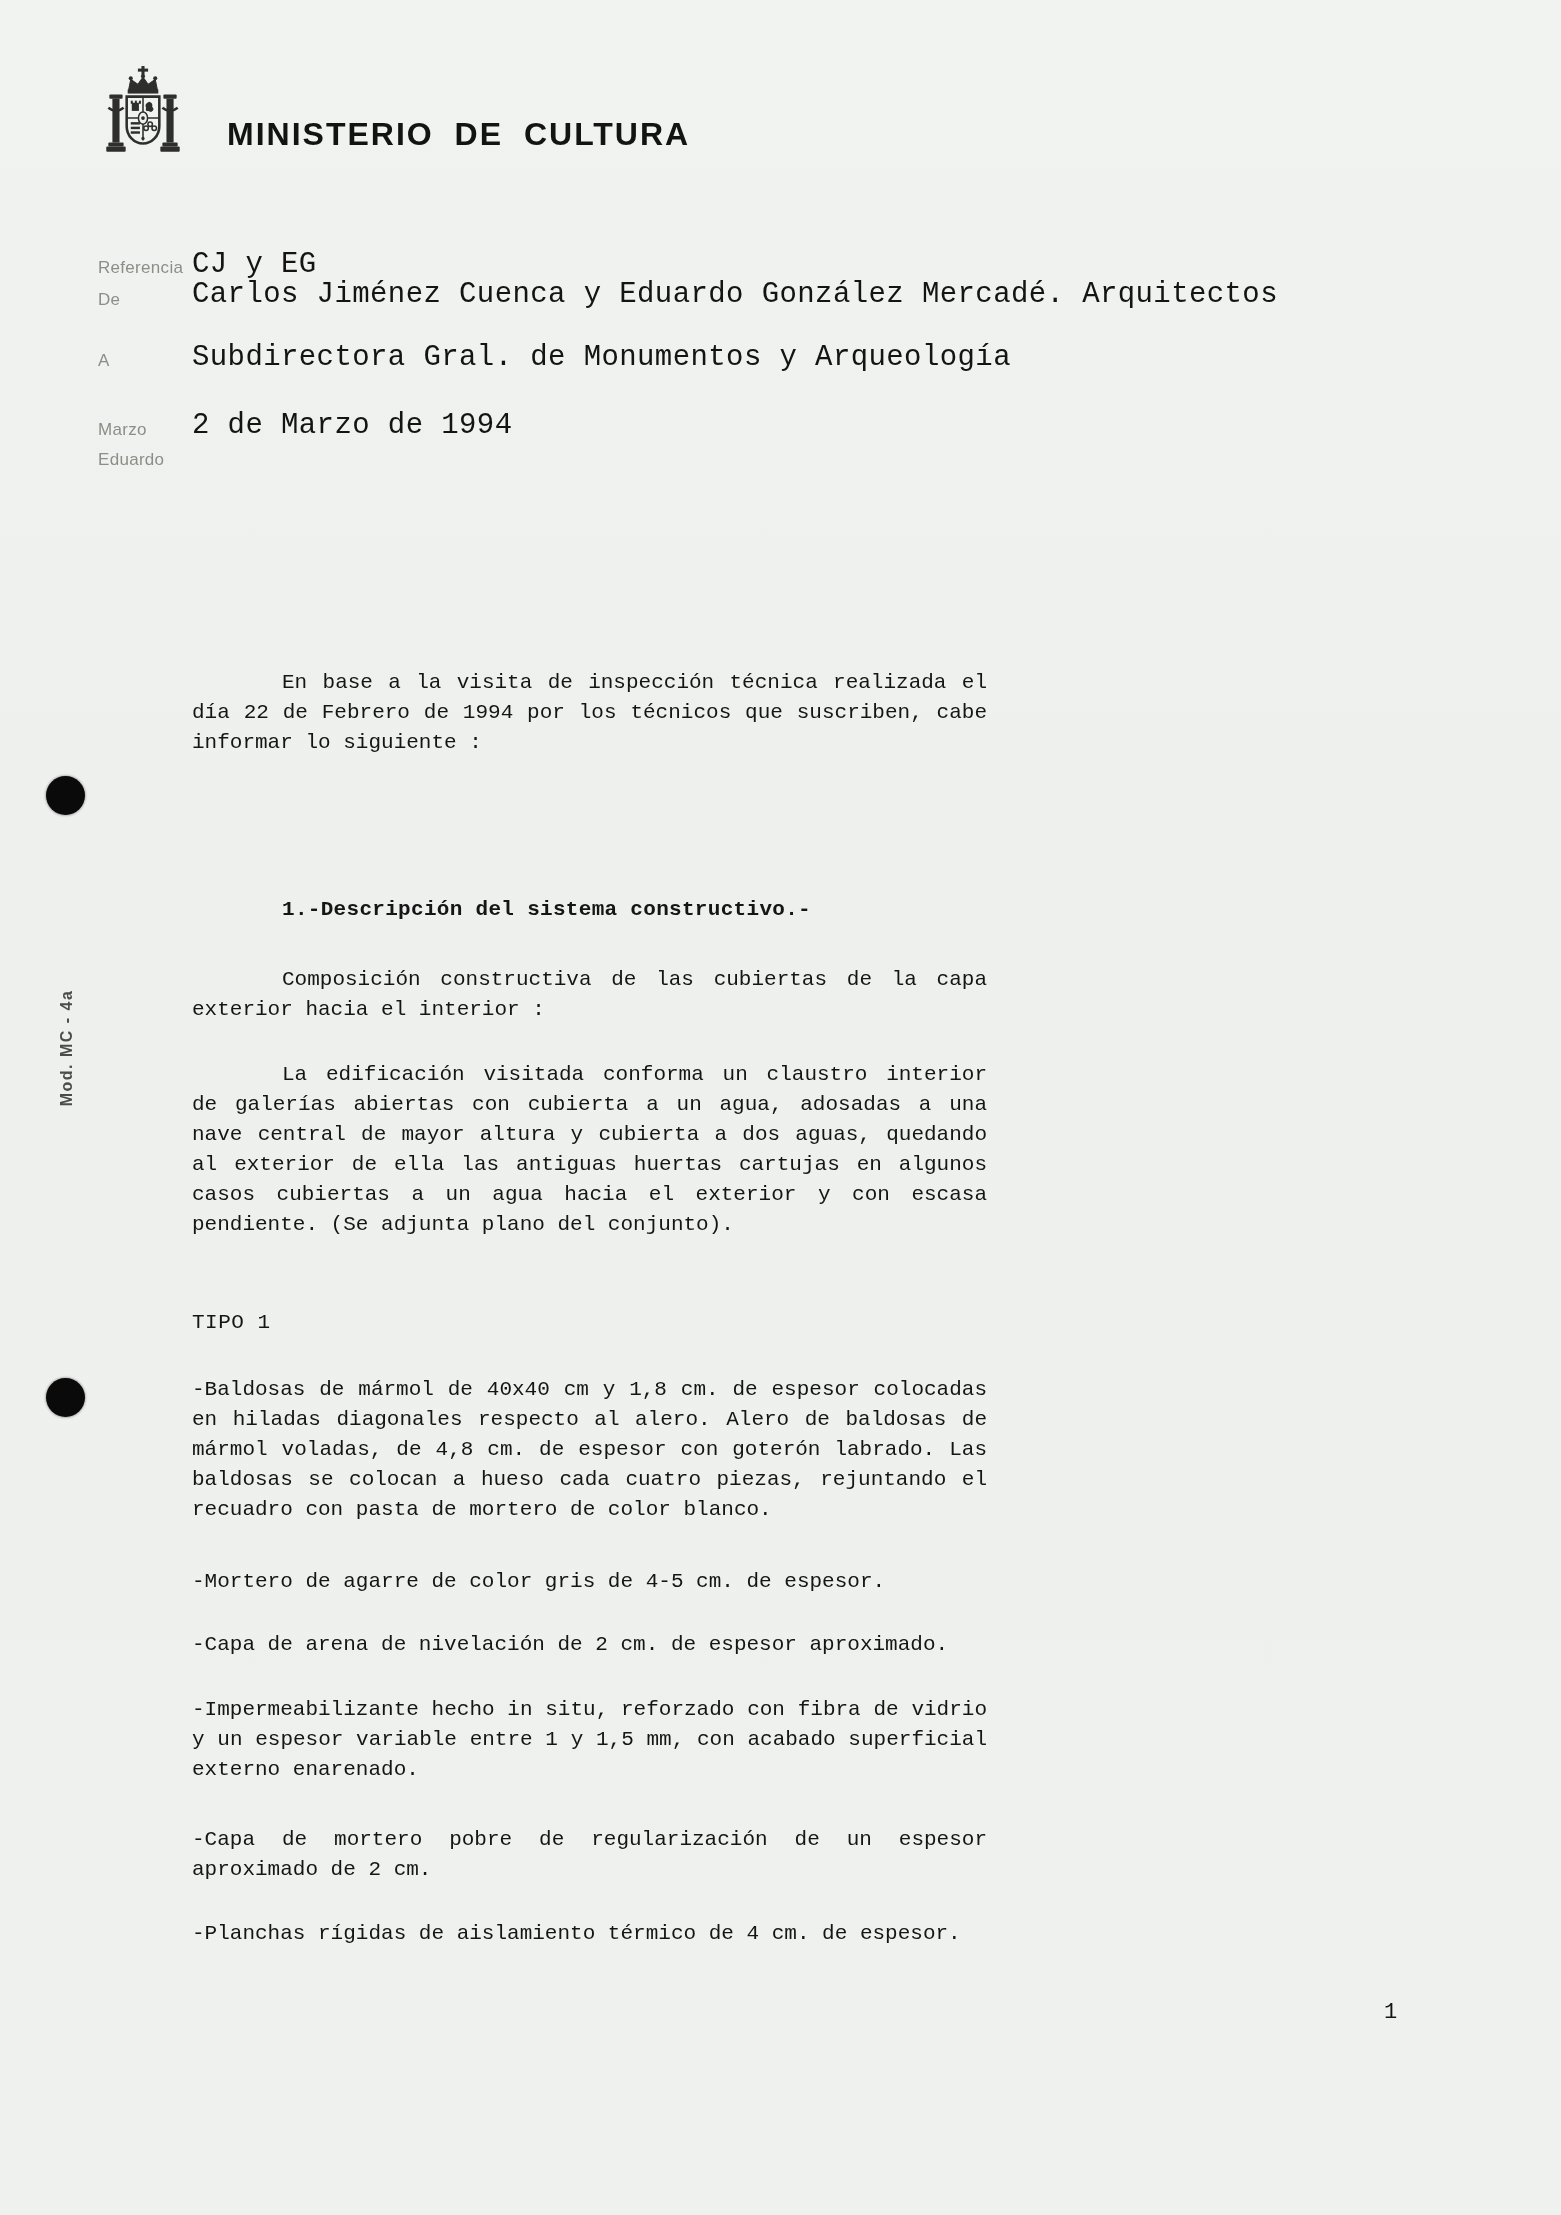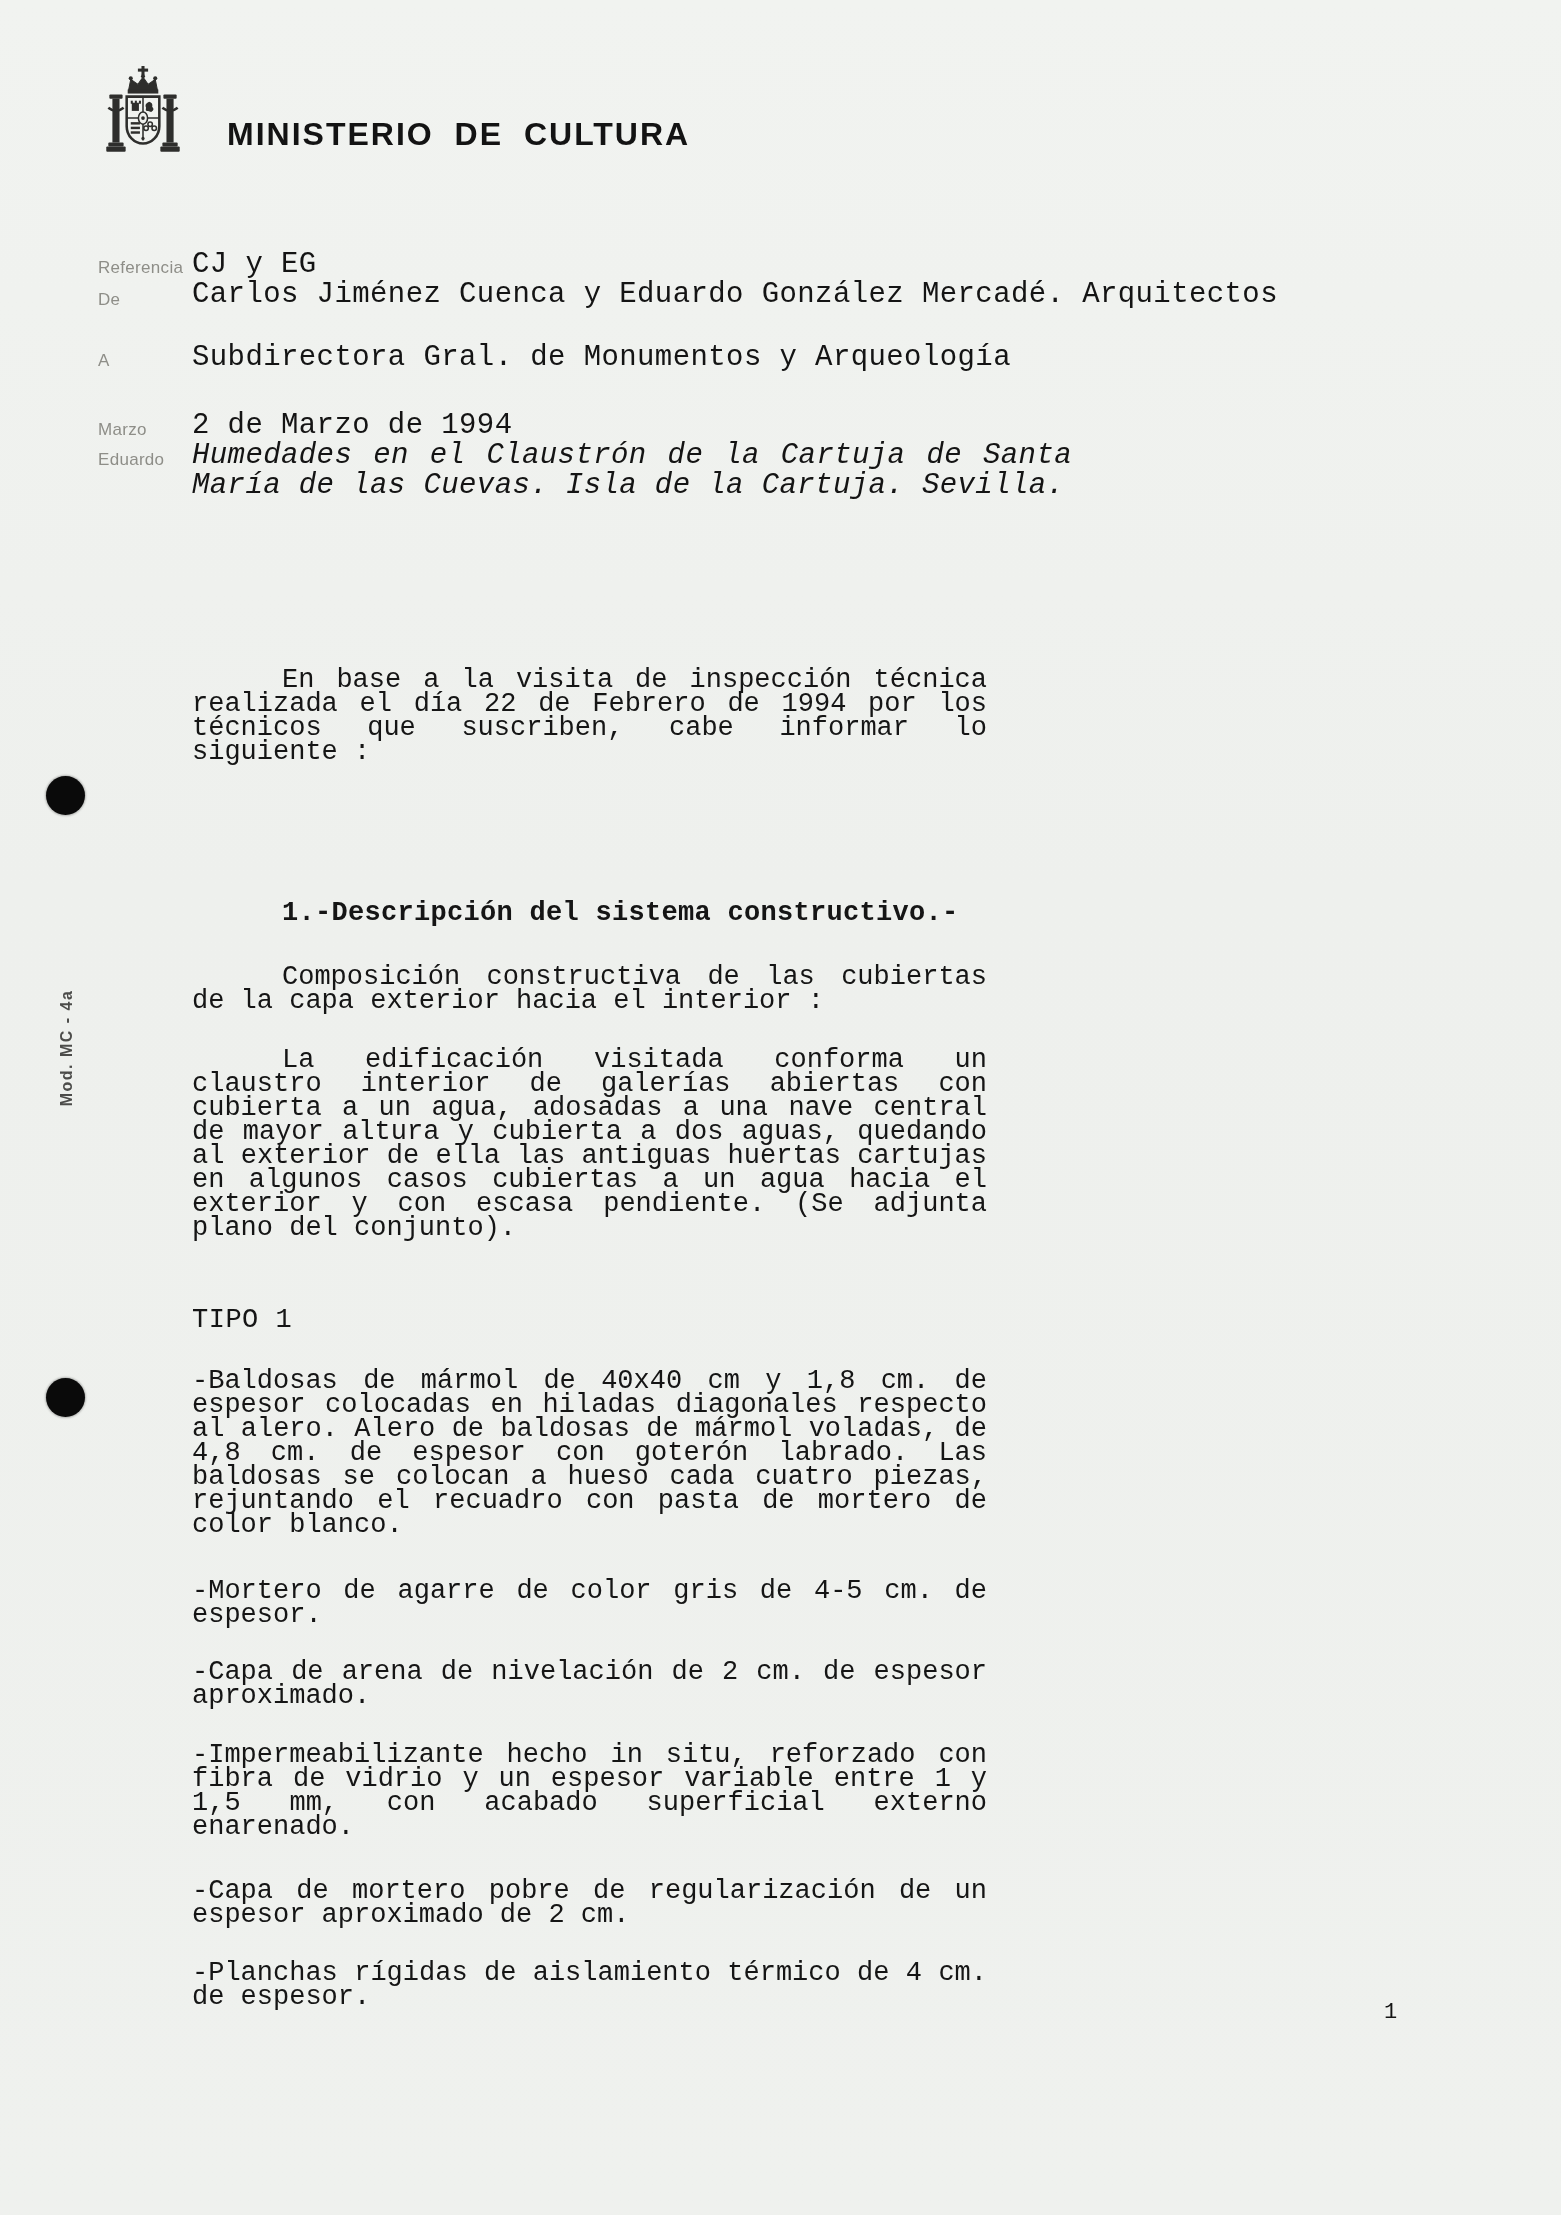--- a/index.html
+++ b/index.html
@@ -52,21 +52,21 @@
   .lbl-referencia { top:258px; }  .val-referencia { top:250px; }
   .lbl-de         { top:290px; }  .val-de         { top:280px; }
   .lbl-a          { top:351px; }  .val-a          { top:343px; }
   .lbl-fecha      { top:420px; }  .val-fecha      { top:411px; }
   .lbl-asunto     { top:450px; }
   .val-asunto     { top:441px; width:880px; white-space:normal; font-style:italic; text-align:justify; }
 
   
   .body-col {
     position:absolute; left:192px; top:668px; width:795px;
-    font-size:27px; line-height:24px;
+    font-size:21px; line-height:30px;
     text-align:justify; color:#151515;
   }
   .body-col p { margin:0; }
   .indent { text-indent:90px; }
   .sec-heading { font-weight:bold; margin-top:137px !important; text-indent:90px; letter-spacing:.3px; }
   .p-claustro  { margin-top:35px  !important; }
   .p-composicion { margin-top:40px !important; }
   .tipo-heading { margin-top:68px !important; letter-spacing:.5px; }
   .item-0 { margin-top:37px !important; }
   .item-1 { margin-top:42px !important; }
@@ -143,21 +143,20 @@
   <span class="meta-label lbl-de">De</span>
   <span class="meta-value val-de">Carlos Jiménez Cuenca y Eduardo González Mercadé. Arquitectos</span>
 
   <span class="meta-label lbl-a">A</span>
   <span class="meta-value val-a">Subdirectora Gral. de Monumentos y Arqueología</span>
 
   <span class="meta-label lbl-fecha">Marzo</span>
   <span class="meta-value val-fecha">2 de Marzo de 1994</span>
 
   <span class="meta-label lbl-asunto">Eduardo</span>
-  <span class="meta-value val-asunto">Humedades en el Claustrón de la Cartuja de Santa María de las Cuevas. Isla de la Cartuja. Sevilla.</span>
 
   <div class="body-col">
     <p class="indent">En base a la visita  de inspección técnica realizada el día 22 de Febrero de 1994 por los técnicos que suscriben, cabe informar lo siguiente :</p>
     <p class="sec-heading">1.-Descripción del sistema constructivo.-</p>
     <p class="indent p-composicion">Composición constructiva de las cubiertas de la capa exterior hacia el interior :</p>
     <p class="indent p-claustro">La edificación visitada conforma un claustro interior de galerías abiertas con cubierta a un agua, adosadas a una nave central de mayor altura y cubierta a dos aguas, quedando al exterior de ella las antiguas huertas cartujas en algunos casos cubiertas a un agua hacia el exterior y con escasa pendiente. (Se adjunta plano del conjunto).</p>
     <p class="tipo-heading">TIPO 1</p>
     <p class="item-0">-Baldosas de mármol de 40x40 cm y 1,8 cm. de espesor colocadas en hiladas diagonales respecto al alero. Alero de baldosas de mármol voladas, de 4,8 cm. de espesor con goterón labrado. Las baldosas se colocan a hueso cada cuatro piezas, rejuntando el recuadro con pasta de mortero  de color blanco.</p>
     <p class="item-1">-Mortero de agarre de color gris de 4-5 cm. de espesor.</p>
     <p class="item-2">-Capa de arena de nivelación de 2 cm. de espesor aproximado.</p>

